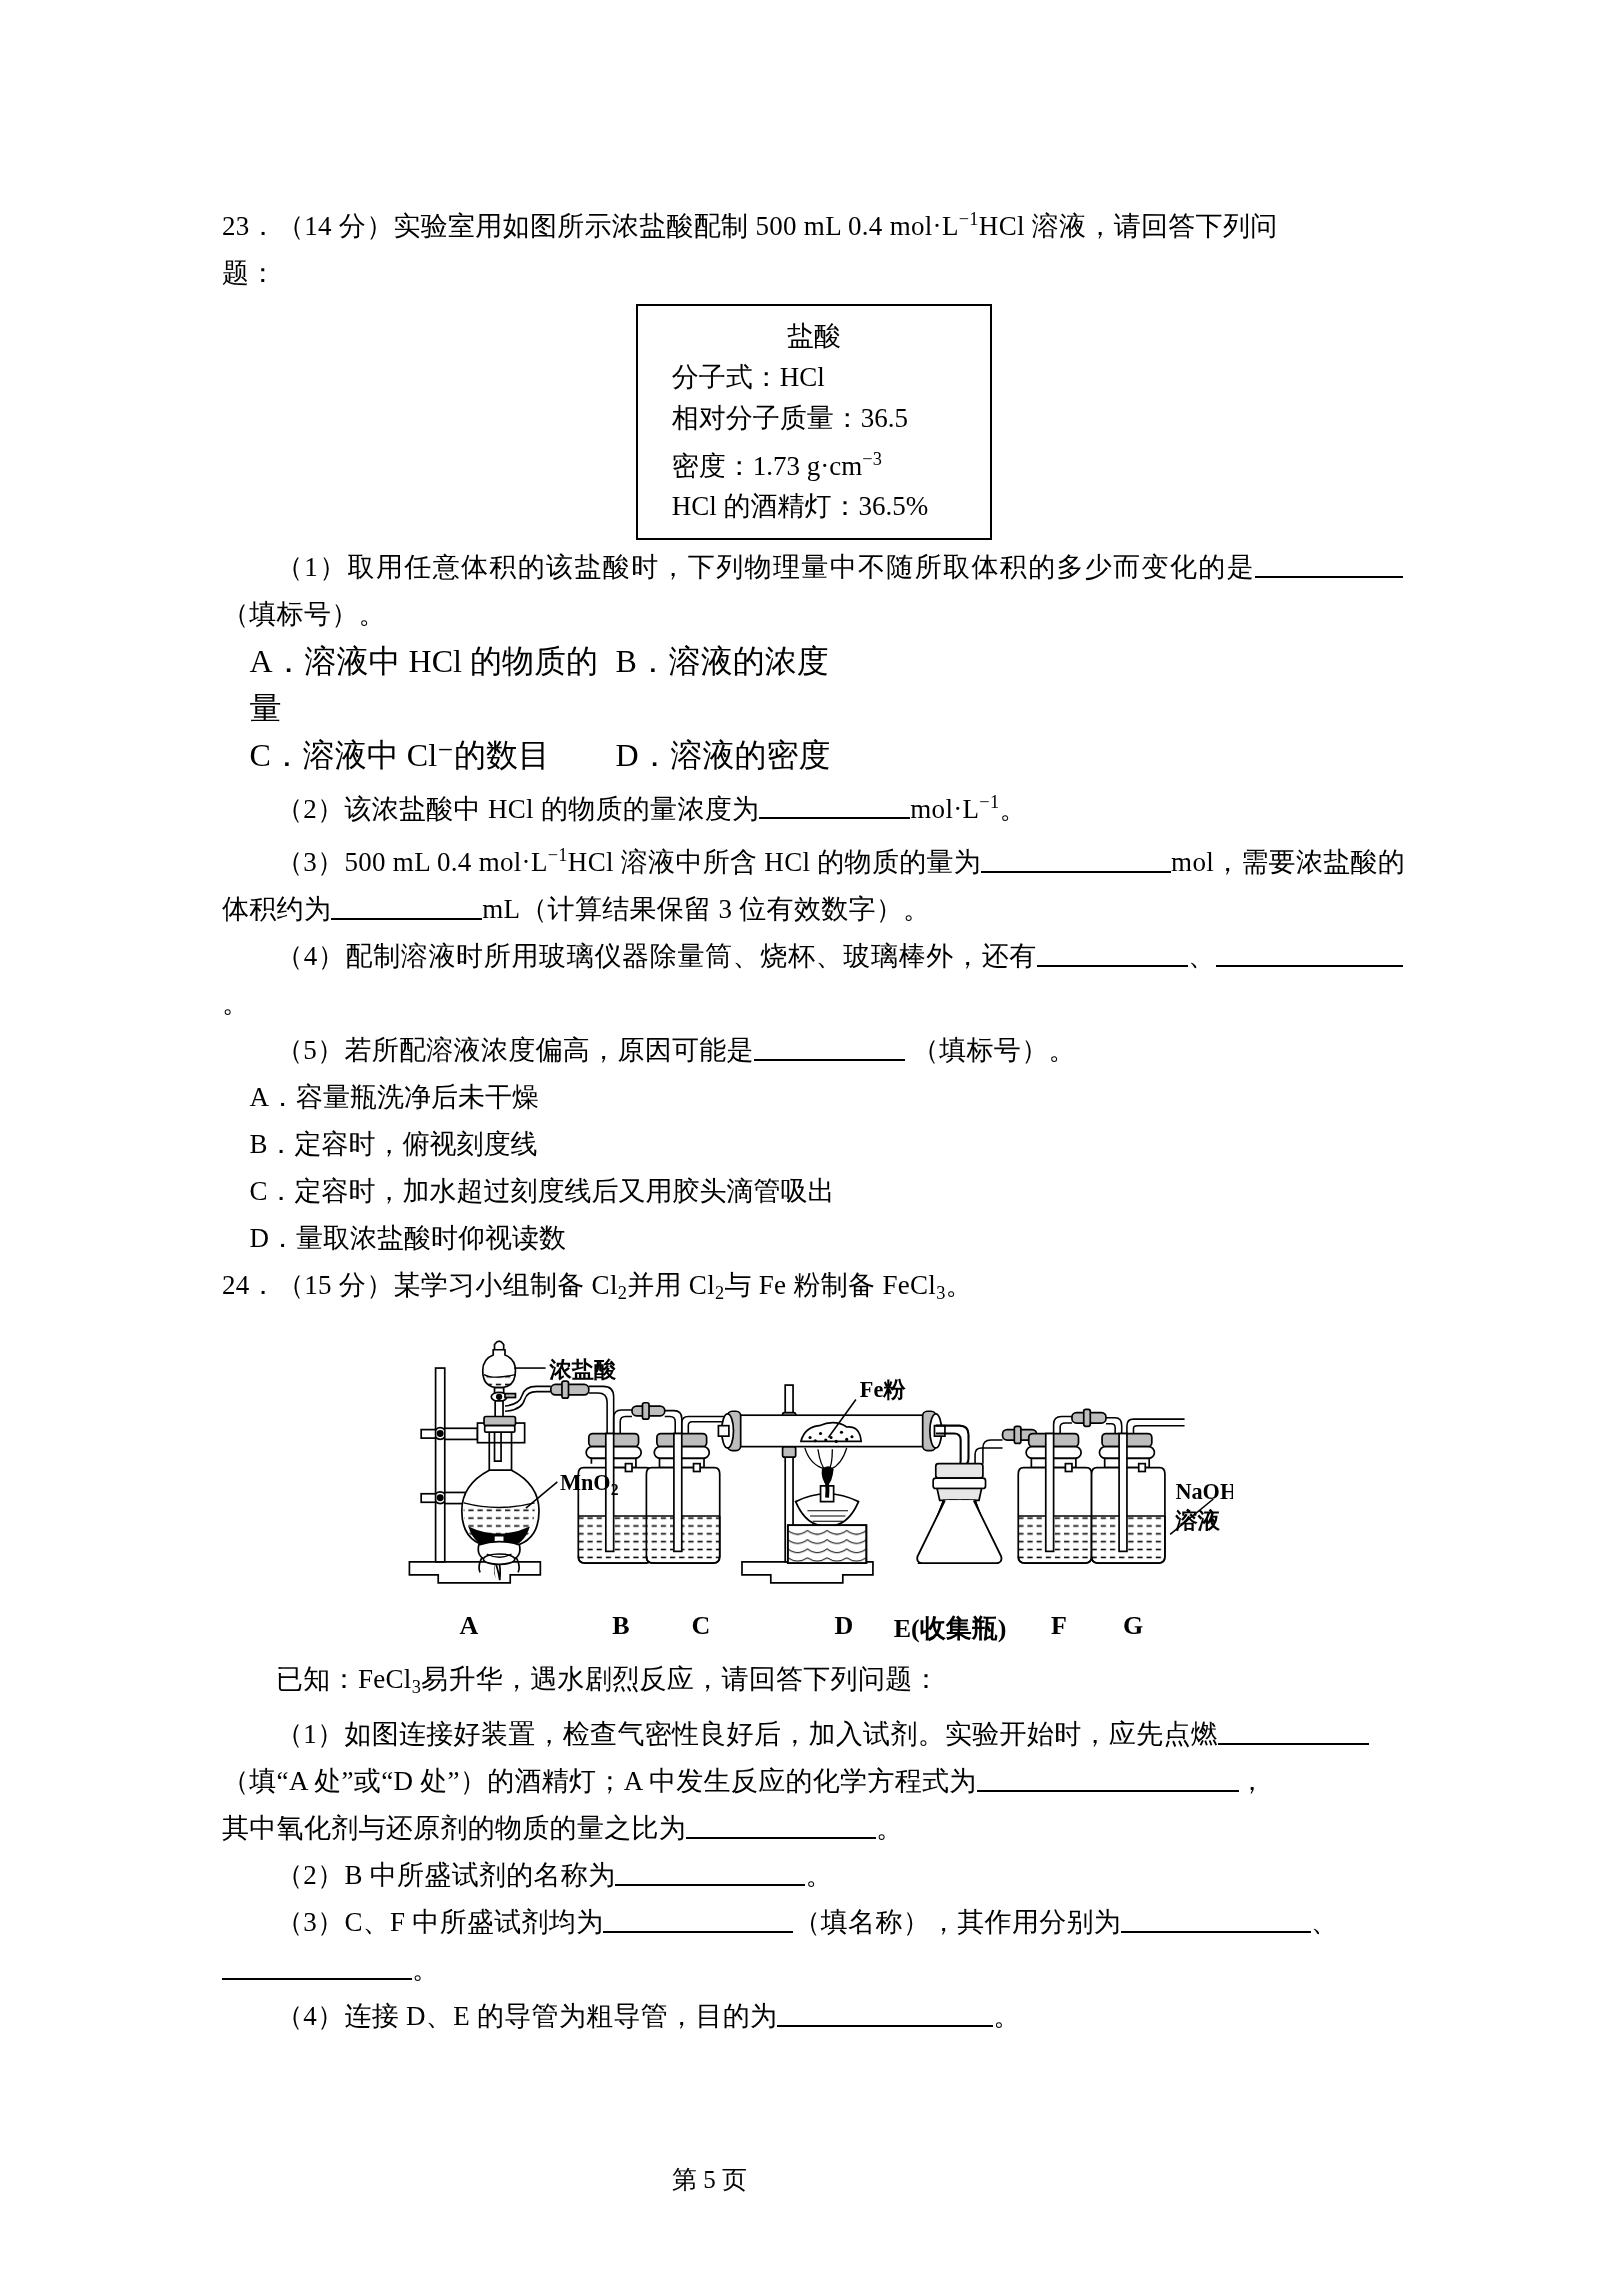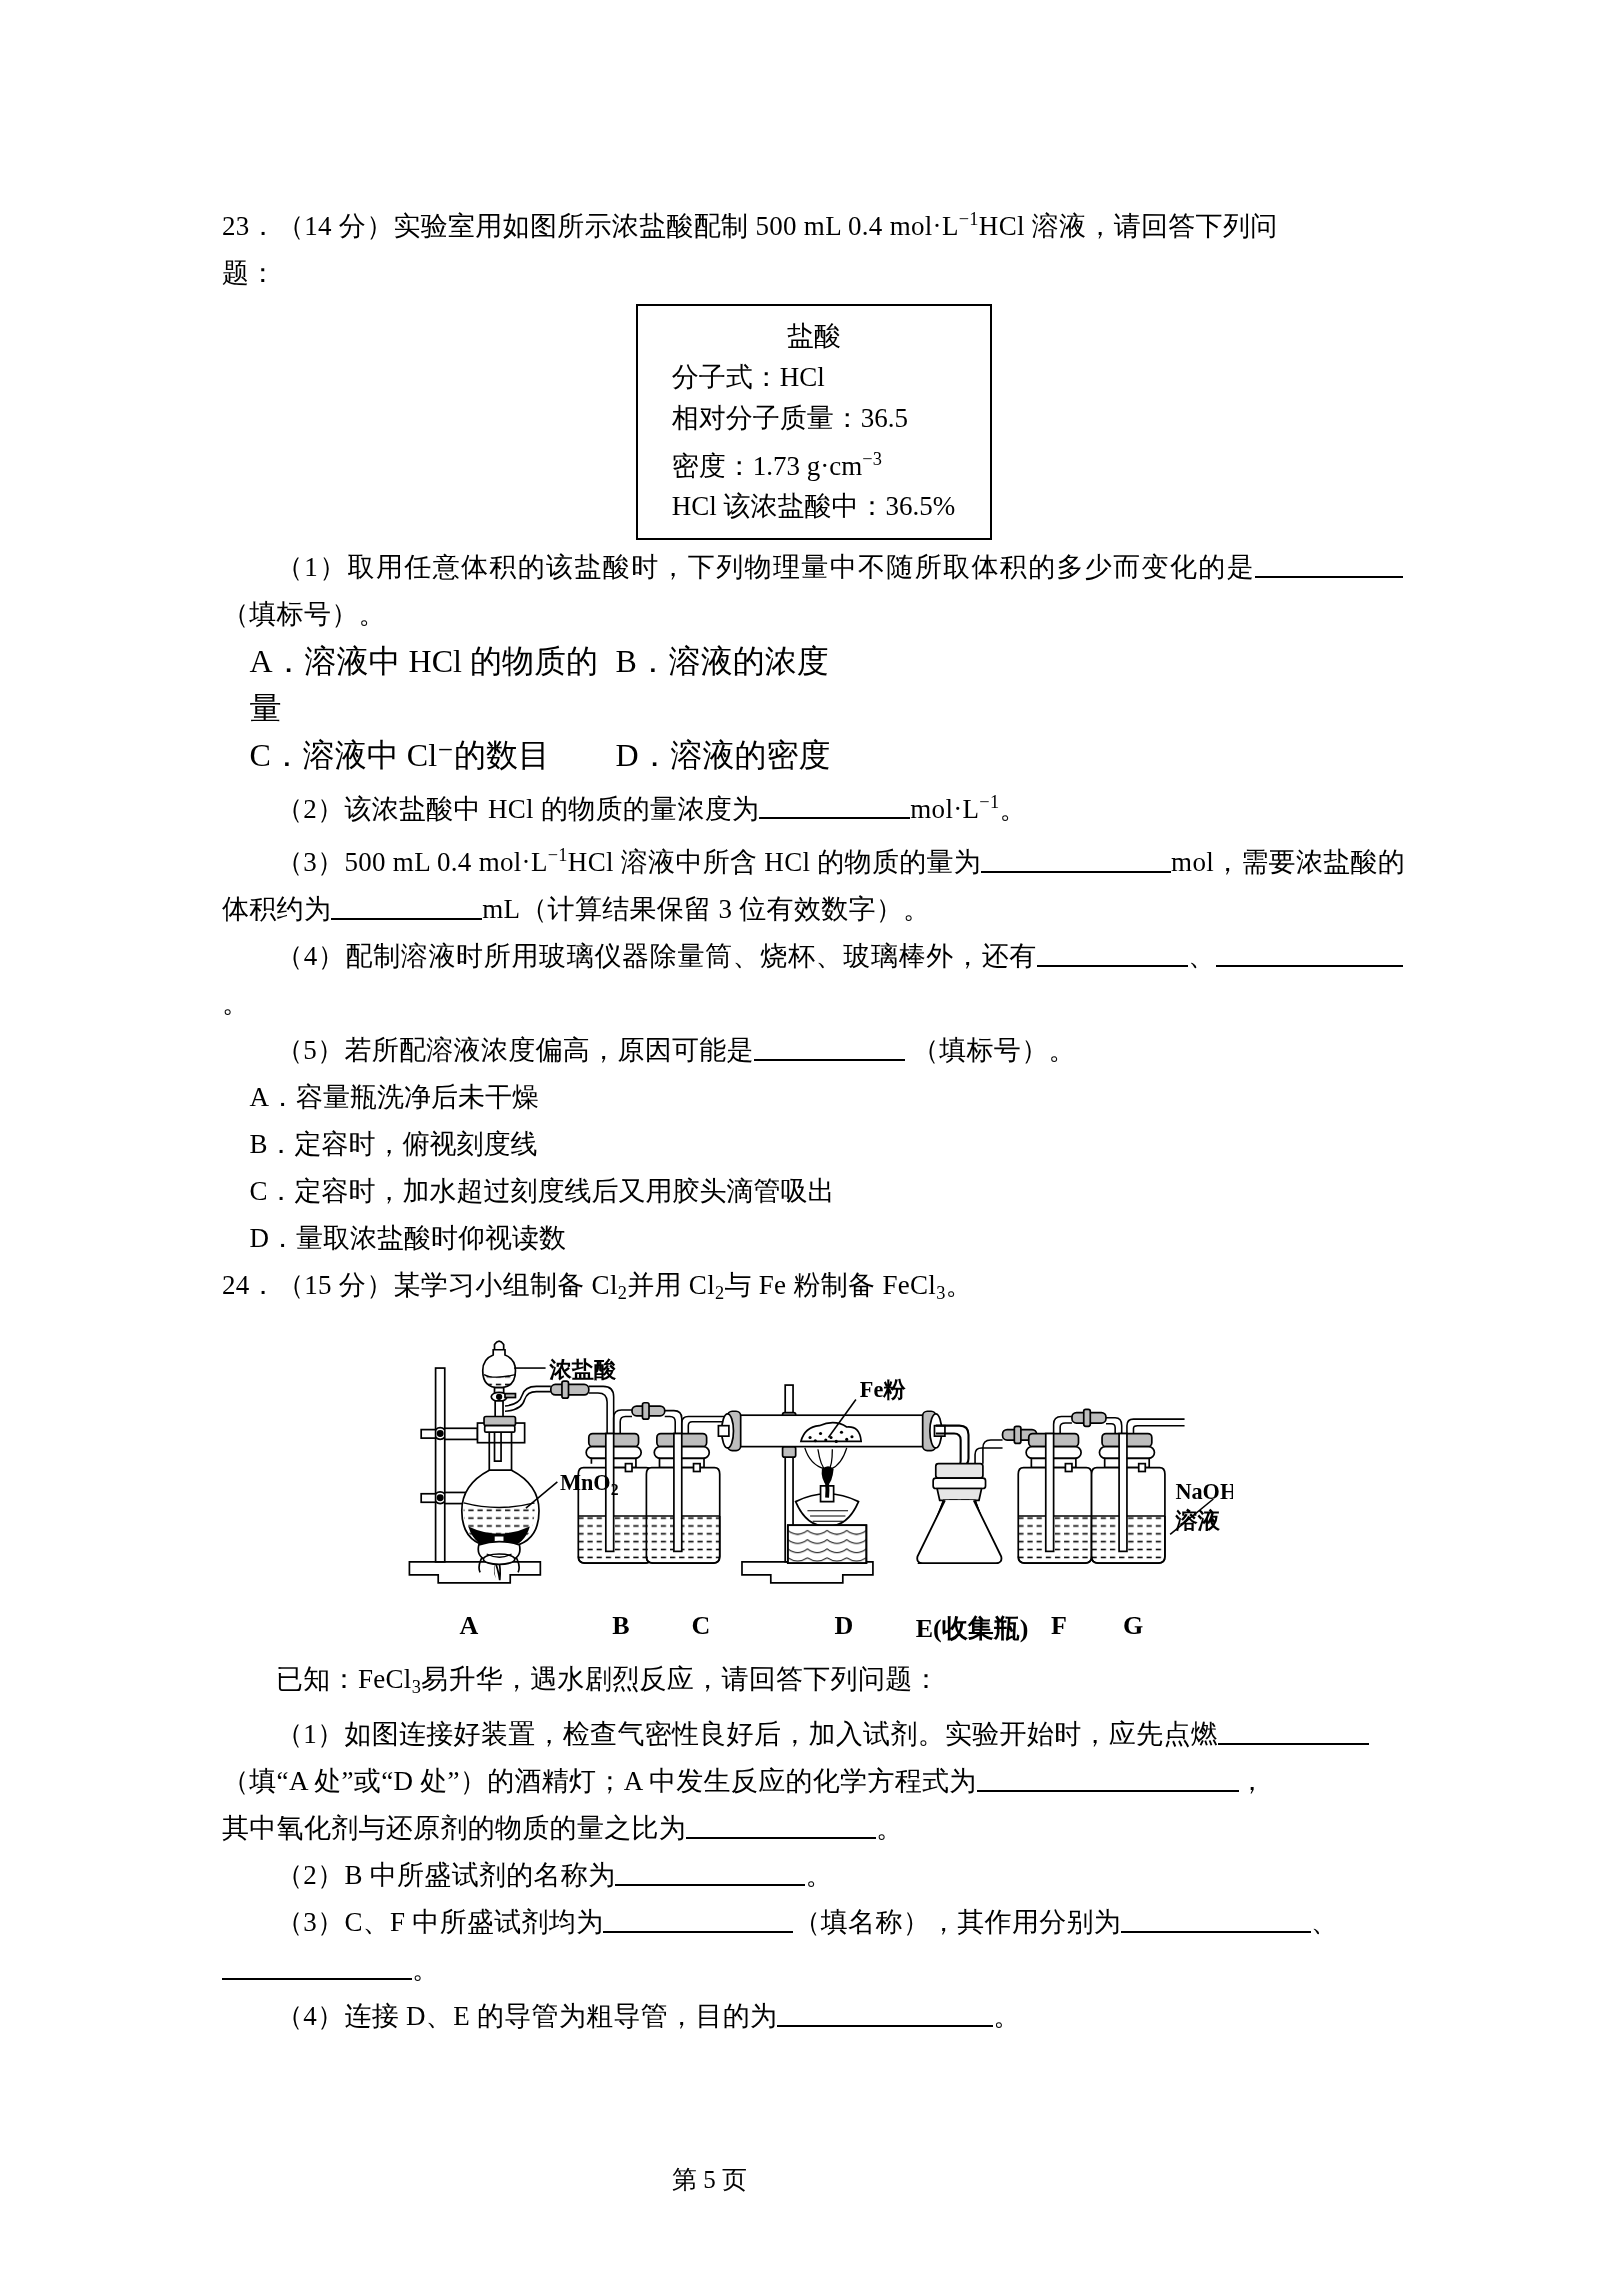--- a/index.html
+++ b/index.html
@@ -120,21 +120,21 @@
         <div class="row l">
           <span>分子式：</span><span>HCl</span>
         </div>
         <div class="row l">
           <span>相对分子质量：</span><span>36.5</span>
         </div>
         <div class="row l">
           <span>密度：</span><span>1.73 g·cm</span><sup>−3</sup>
         </div>
         <div class="row l">
-          <span>HCl 该浓盐酸中：</span><span>36.5%</span>
+          <span>HCl 的酒精灯：</span><span>36.5%</span>
         </div>
       </div>
     </div>
 
     <div class="line indent">
       <span>（1）取用任意体积的该盐酸时，下列物理量中不随所取体积的多少而变化的是</span><span class="blank b-lg"></span><span>（填标号）。</span>
     </div>
 
     <div class="opt-row">
       <div class="opt">
@@ -415,21 +415,21 @@
           <text x="710" y="96" font-family="Liberation Serif, serif" font-size="34" font-weight="bold">Fe粉</text>
           <text x="1192" y="252" font-family="Liberation Serif, serif" font-size="34" font-weight="bold">NaOH</text>
           <text x="1192" y="296" font-family="Liberation Serif, serif" font-size="34" font-weight="bold">溶液</text>
         </svg>
 
         <div class="labels">
           <span style="left:74px">A</span>
           <span style="left:226px">B</span>
           <span style="left:306px">C</span>
           <span style="left:449px">D</span>
-          <span style="left:577px">E(收集瓶)</span>
+          <span style="left:555px">E(收集瓶)</span>
           <span style="left:664px">F</span>
           <span style="left:738px">G</span>
         </div>
       </div>
     </div>
 
     <div class="line indent">
       <span>已知：FeCl</span><sub>3</sub><span>易升华，遇水剧烈反应，请回答下列问题：</span>
     </div>
 

